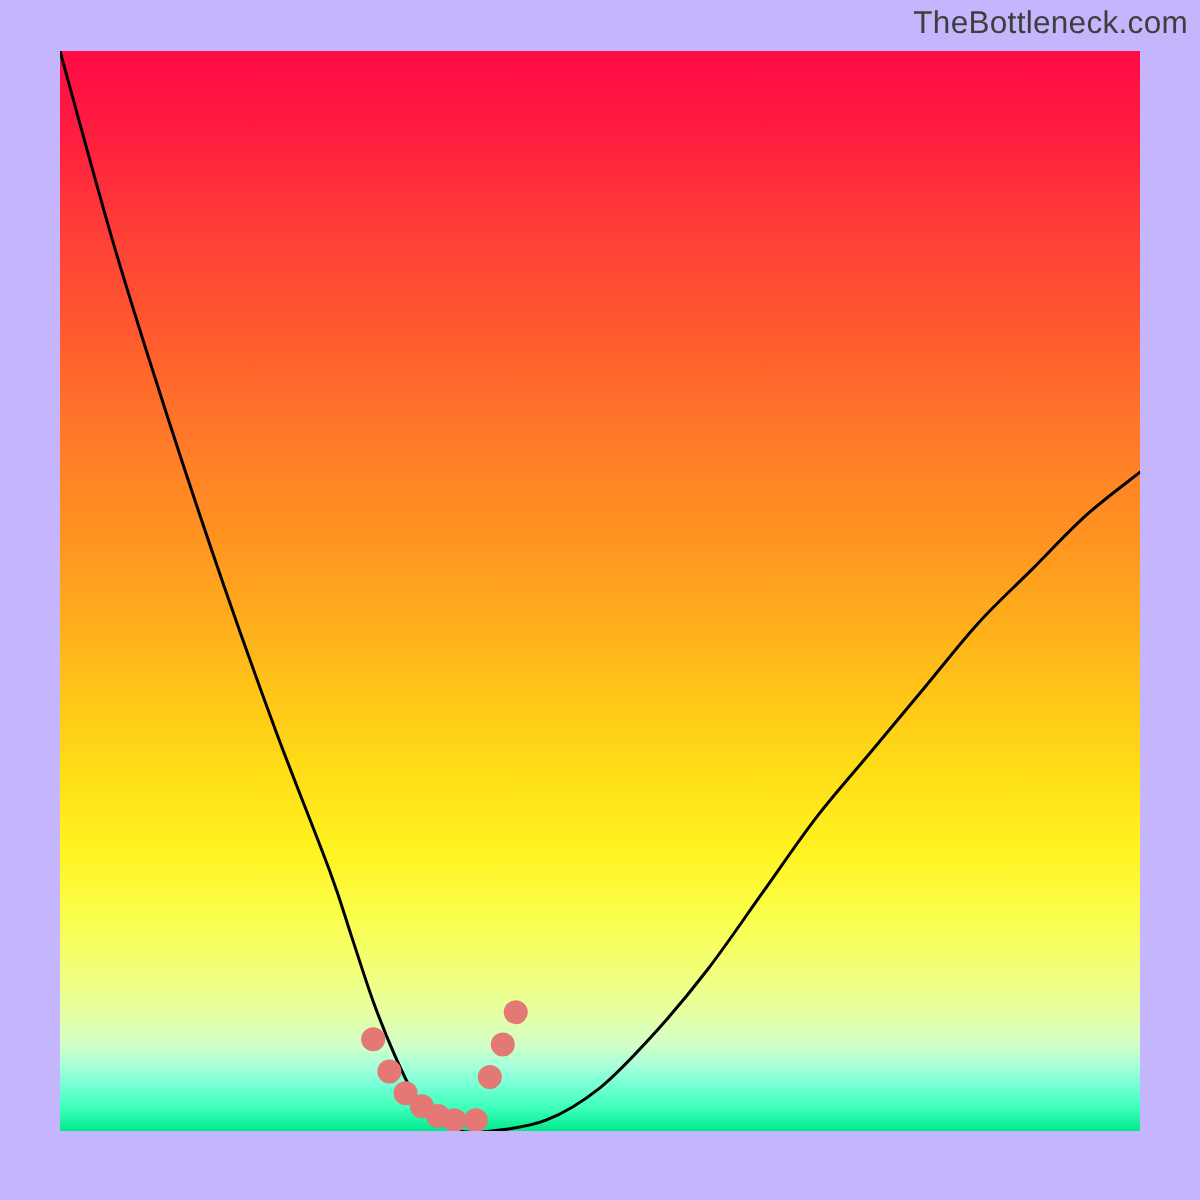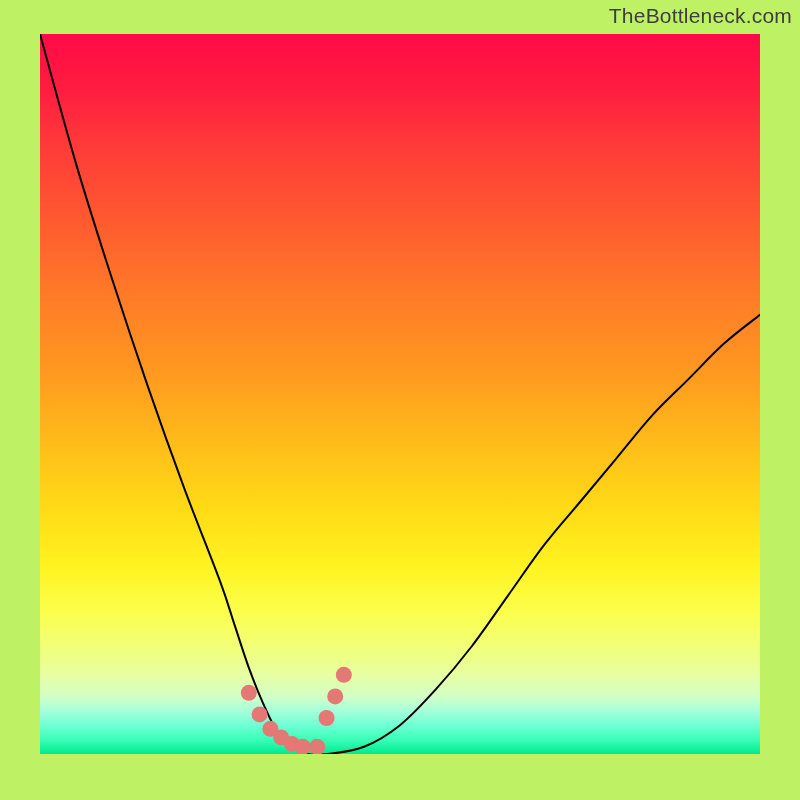--- a/index.html
+++ b/index.html
@@ -8,21 +8,21 @@
     width: 800px;
     height: 800px;
     overflow: hidden;
     background: #000;
     font-family: Arial, Helvetica, sans-serif;
   }
   .frame {
     position: relative;
     width: 800px;
     height: 800px;
-    background: #bef264;
+    background: #c4b5fd;
   }
   .plot {
     position: absolute;
     left: 40px;
     top: 34px;
     width: 720px;
     height: 720px;
     background: linear-gradient(
       to bottom,
       #ff0a46 0%,

